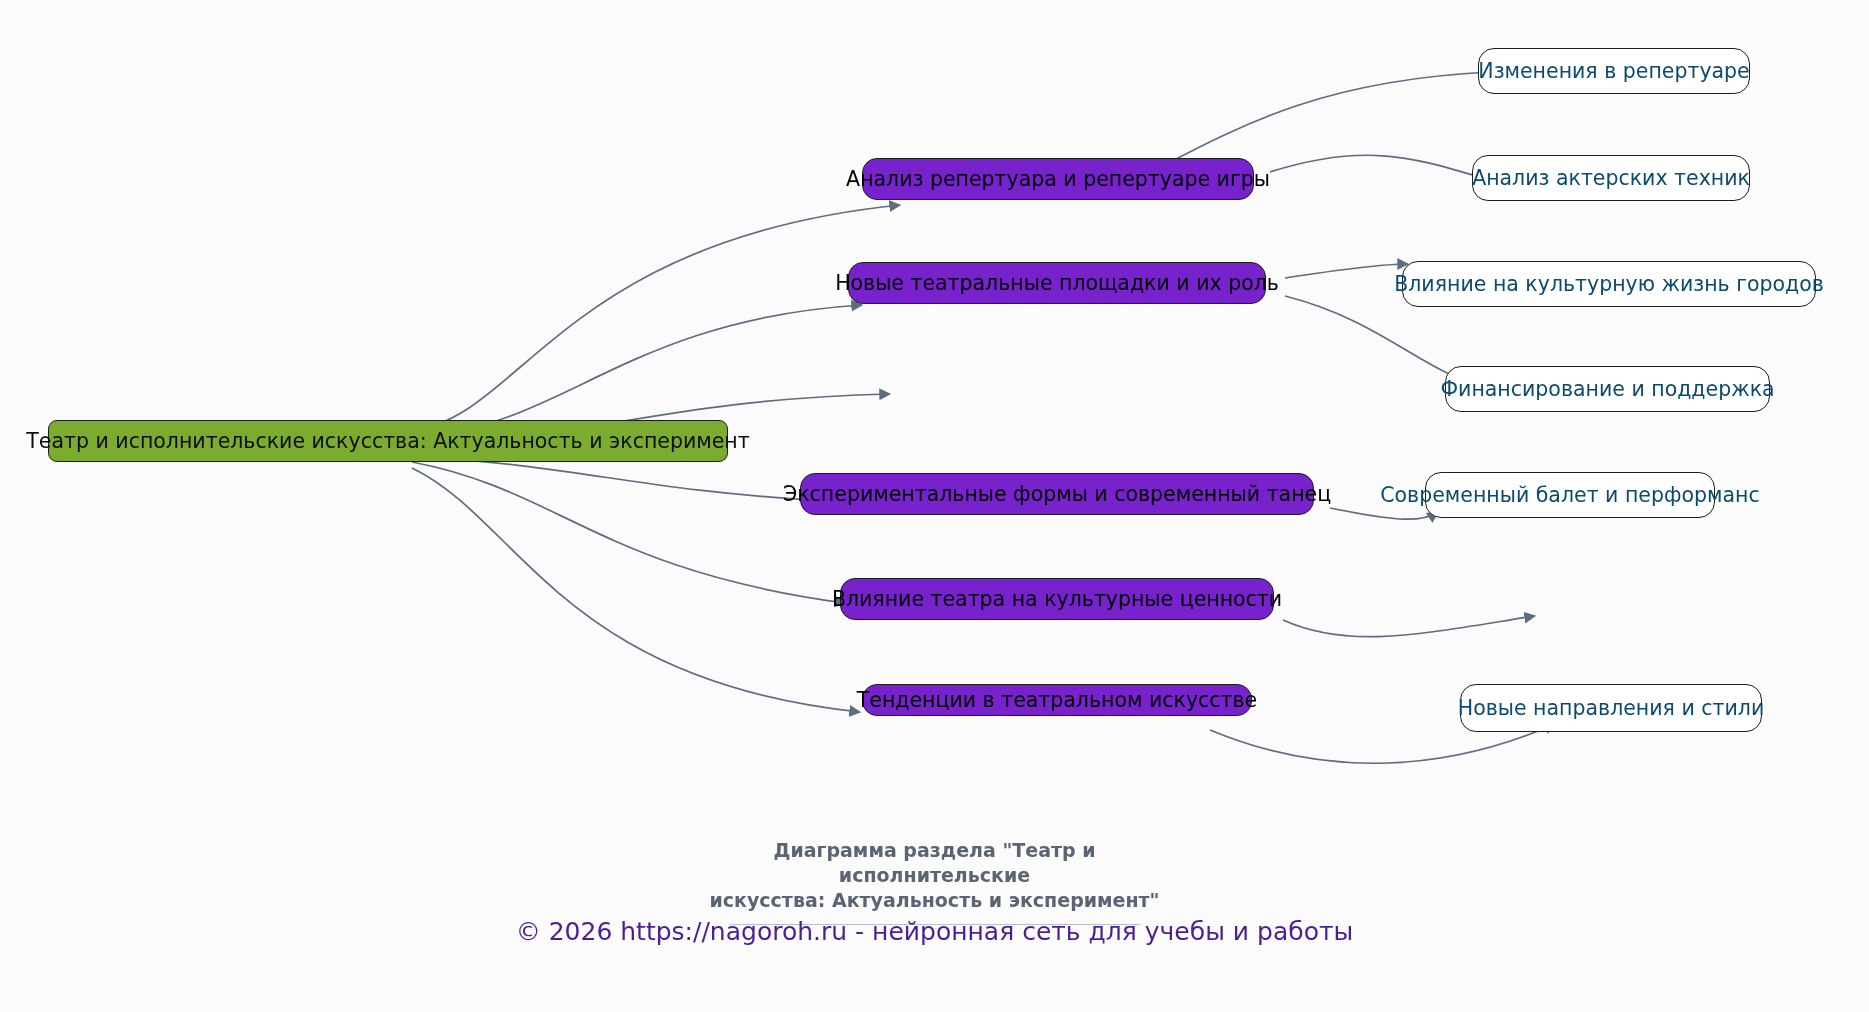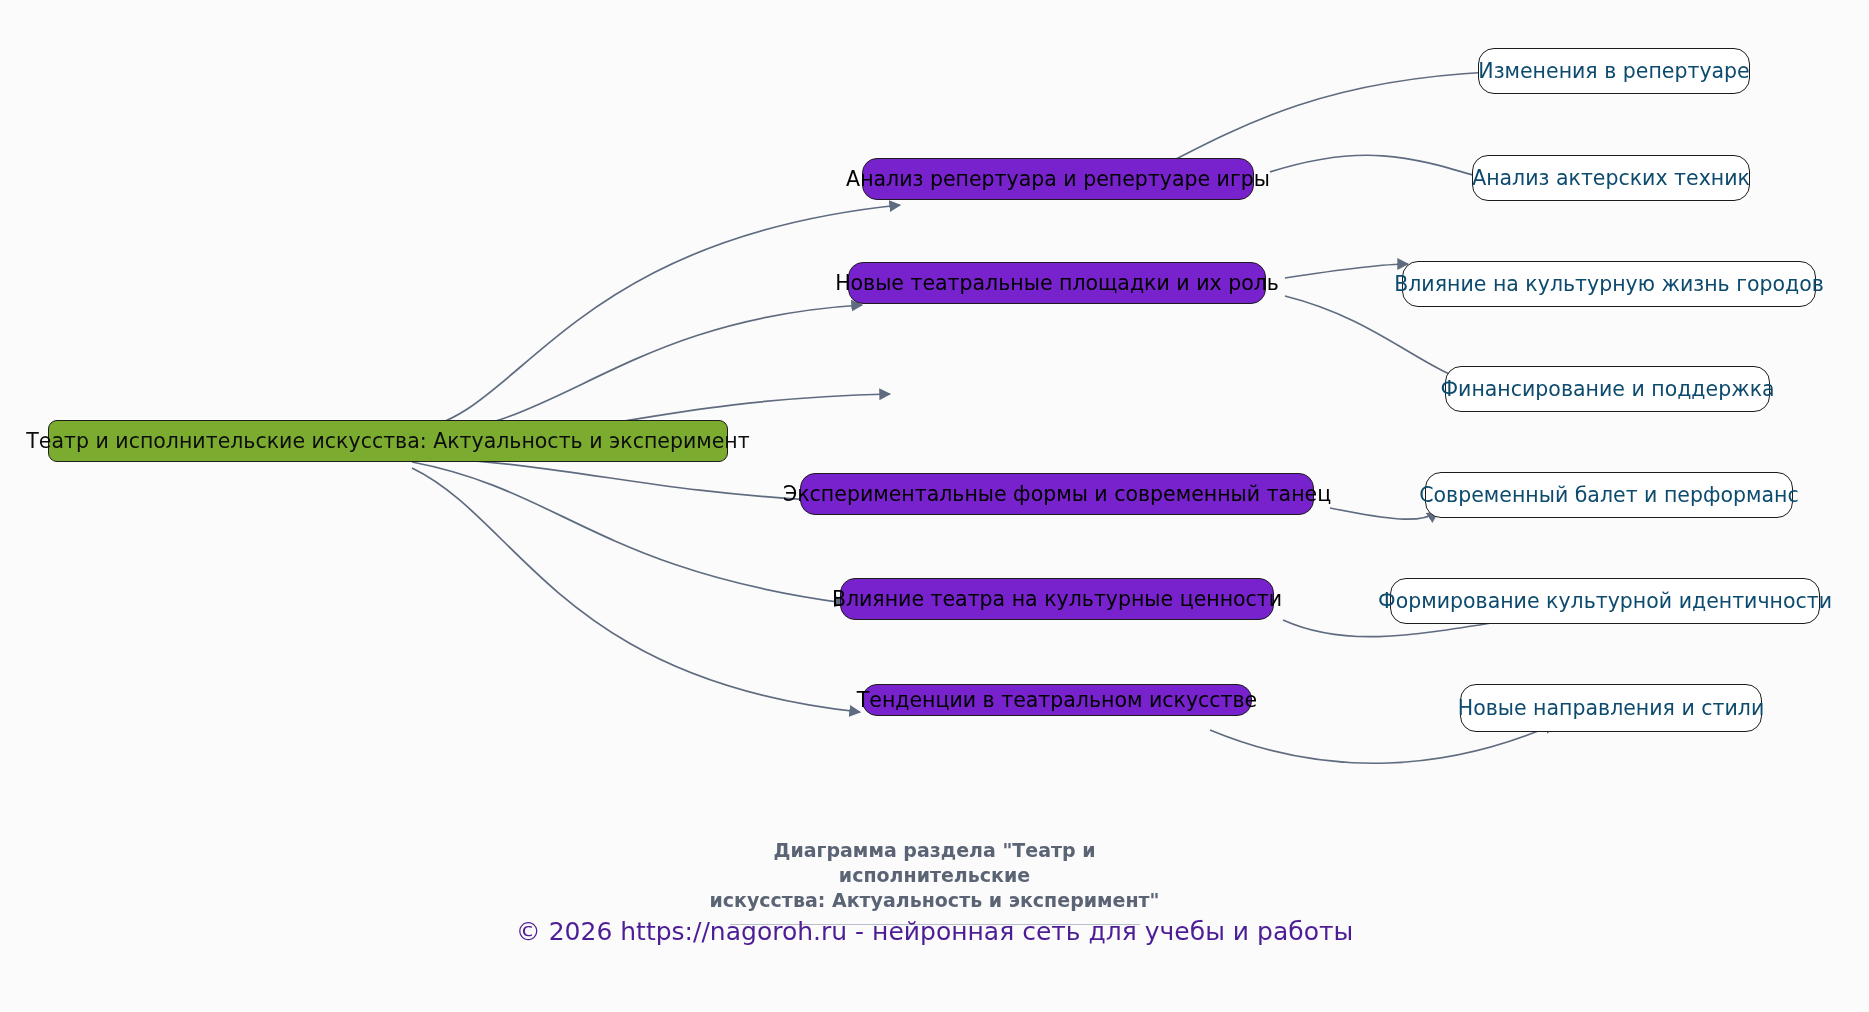--- a/index.html
+++ b/index.html
@@ -162,27 +162,24 @@
   </div>
 
   <div class="node node-leaf" style="left:1402px; top:261px; width:414px; height:46px;">
     <span>Влияние на культурную жизнь городов</span>
   </div>
 
   <div class="node node-leaf" style="left:1445px; top:366px; width:325px; height:46px;">
     <span>Финансирование и поддержка</span>
   </div>
 
-  <div class="node node-leaf" style="left:1425px; top:472px; width:368px; height:46px;">
+  <div class="node node-leaf" style="left:1425px; top:472px; width:290px; height:46px;">
     <span>Современный балет и перформанс</span>
   </div>
 
-  <div class="node node-leaf" style="left:1390px; top:578px; width:430px; height:46px;">
-    <span>Формирование культурной идентичности</span>
-  </div>
 
   <div class="node node-leaf" style="left:1460px; top:684px; width:302px; height:48px;">
     <span>Новые направления и стили</span>
   </div>
 
   <div class="footer" id="caption-block">
     <div class="caption-text">
       <span>Диаграмма раздела "Театр и исполнительские</span><br>
       <span>искусства: Актуальность и эксперимент"</span>
     </div>

